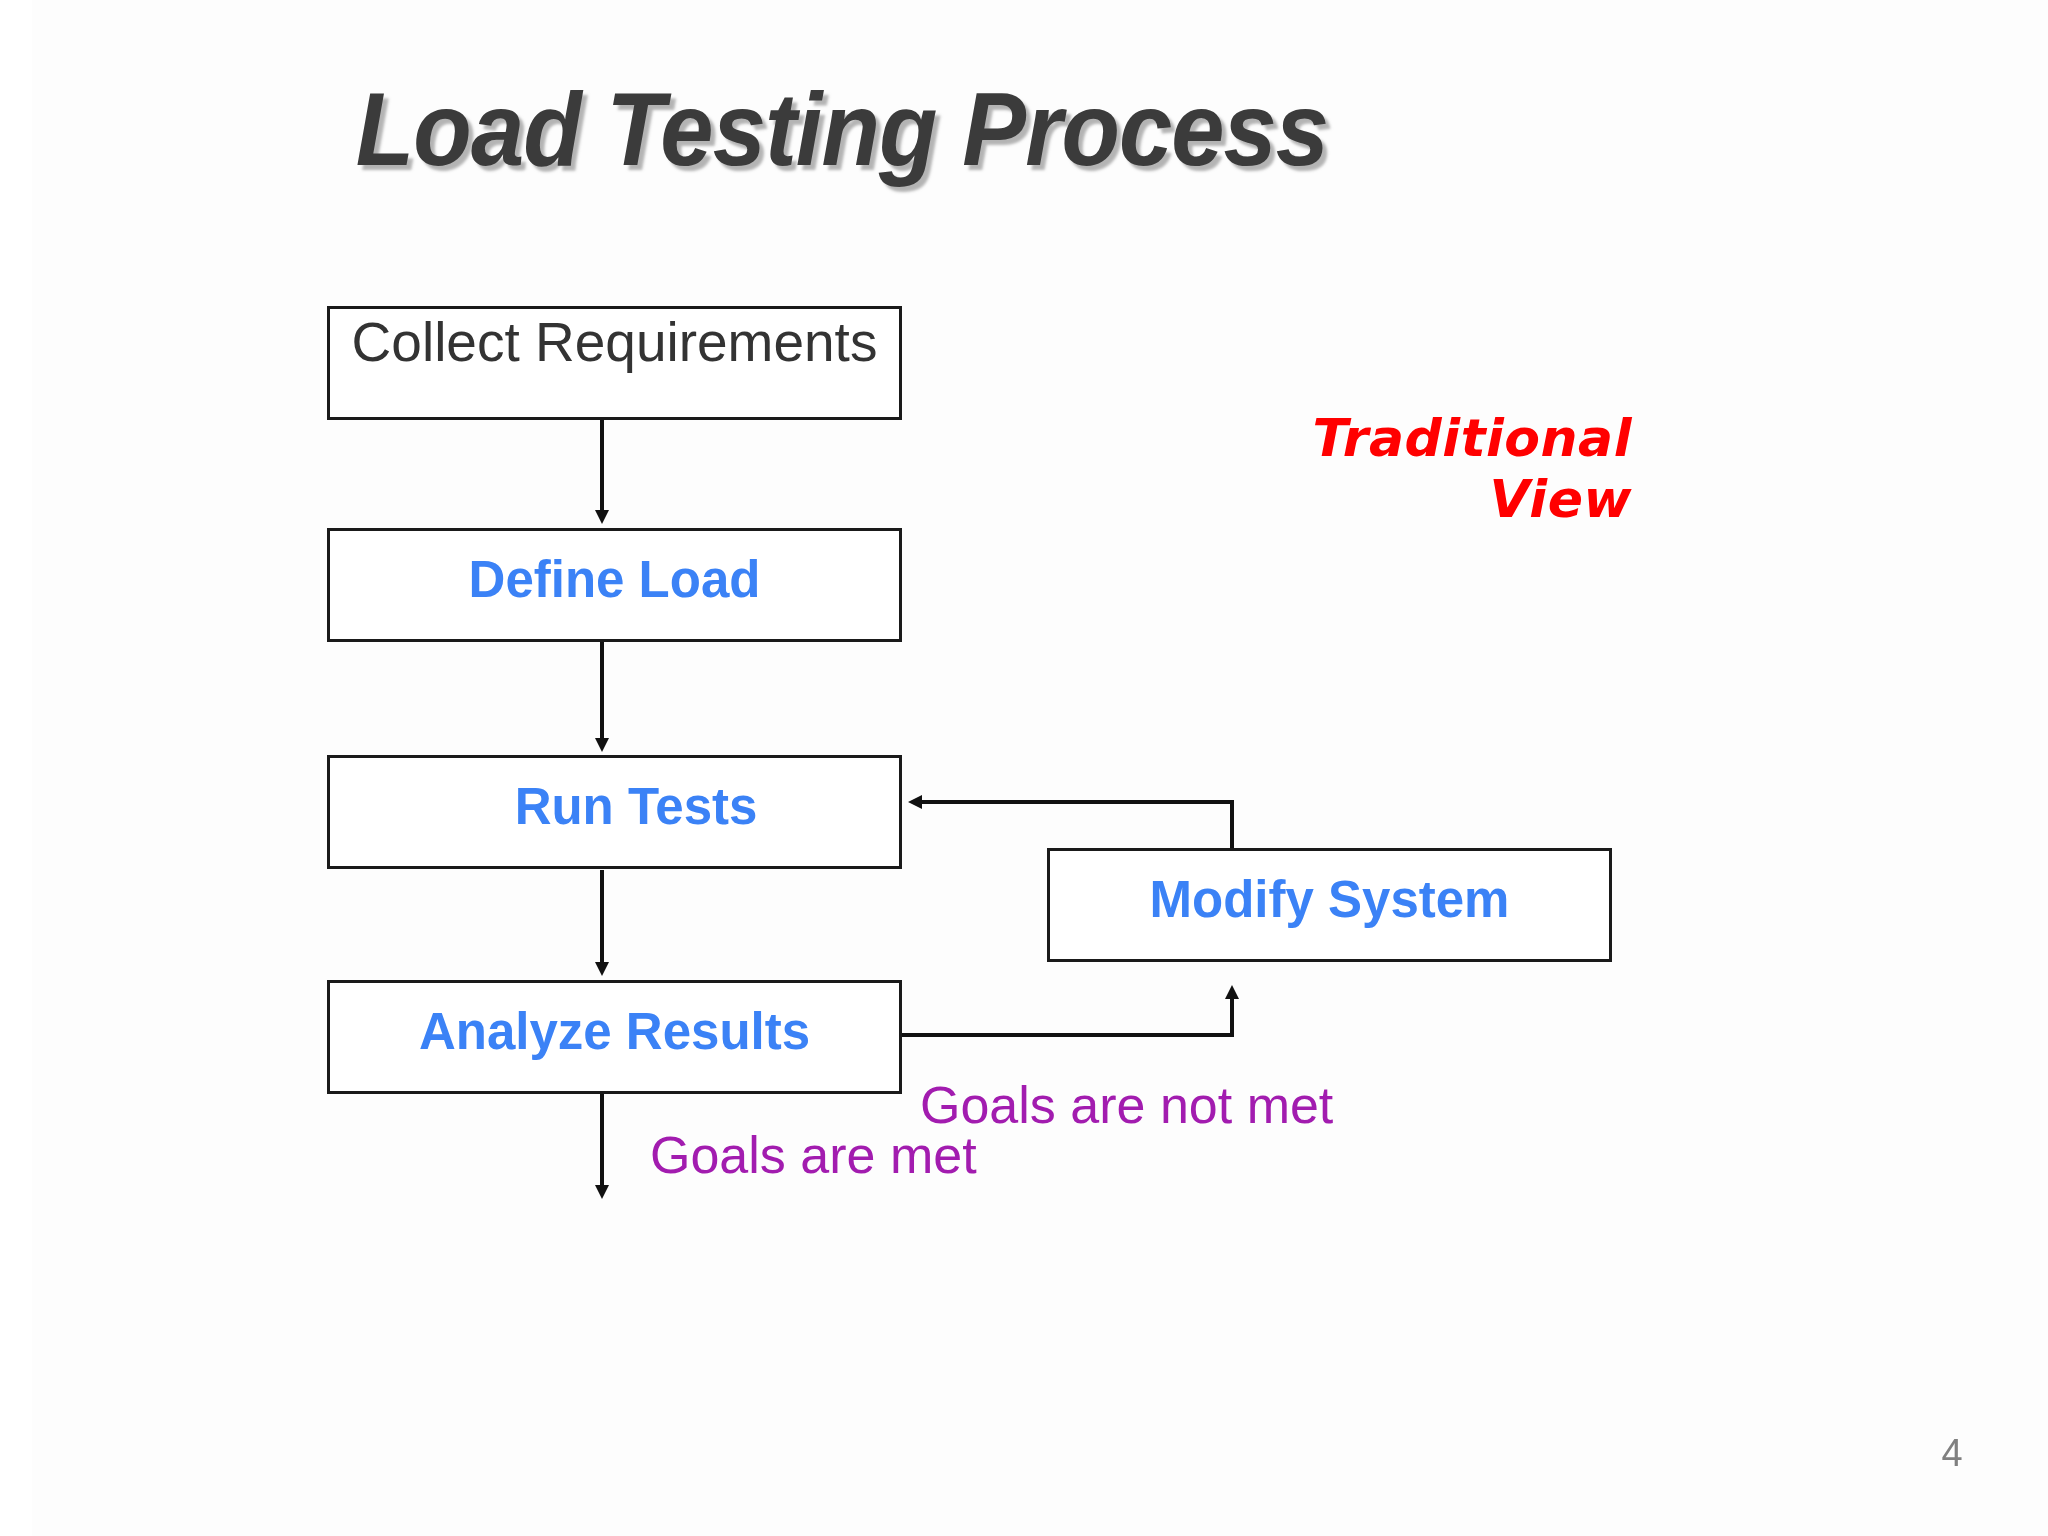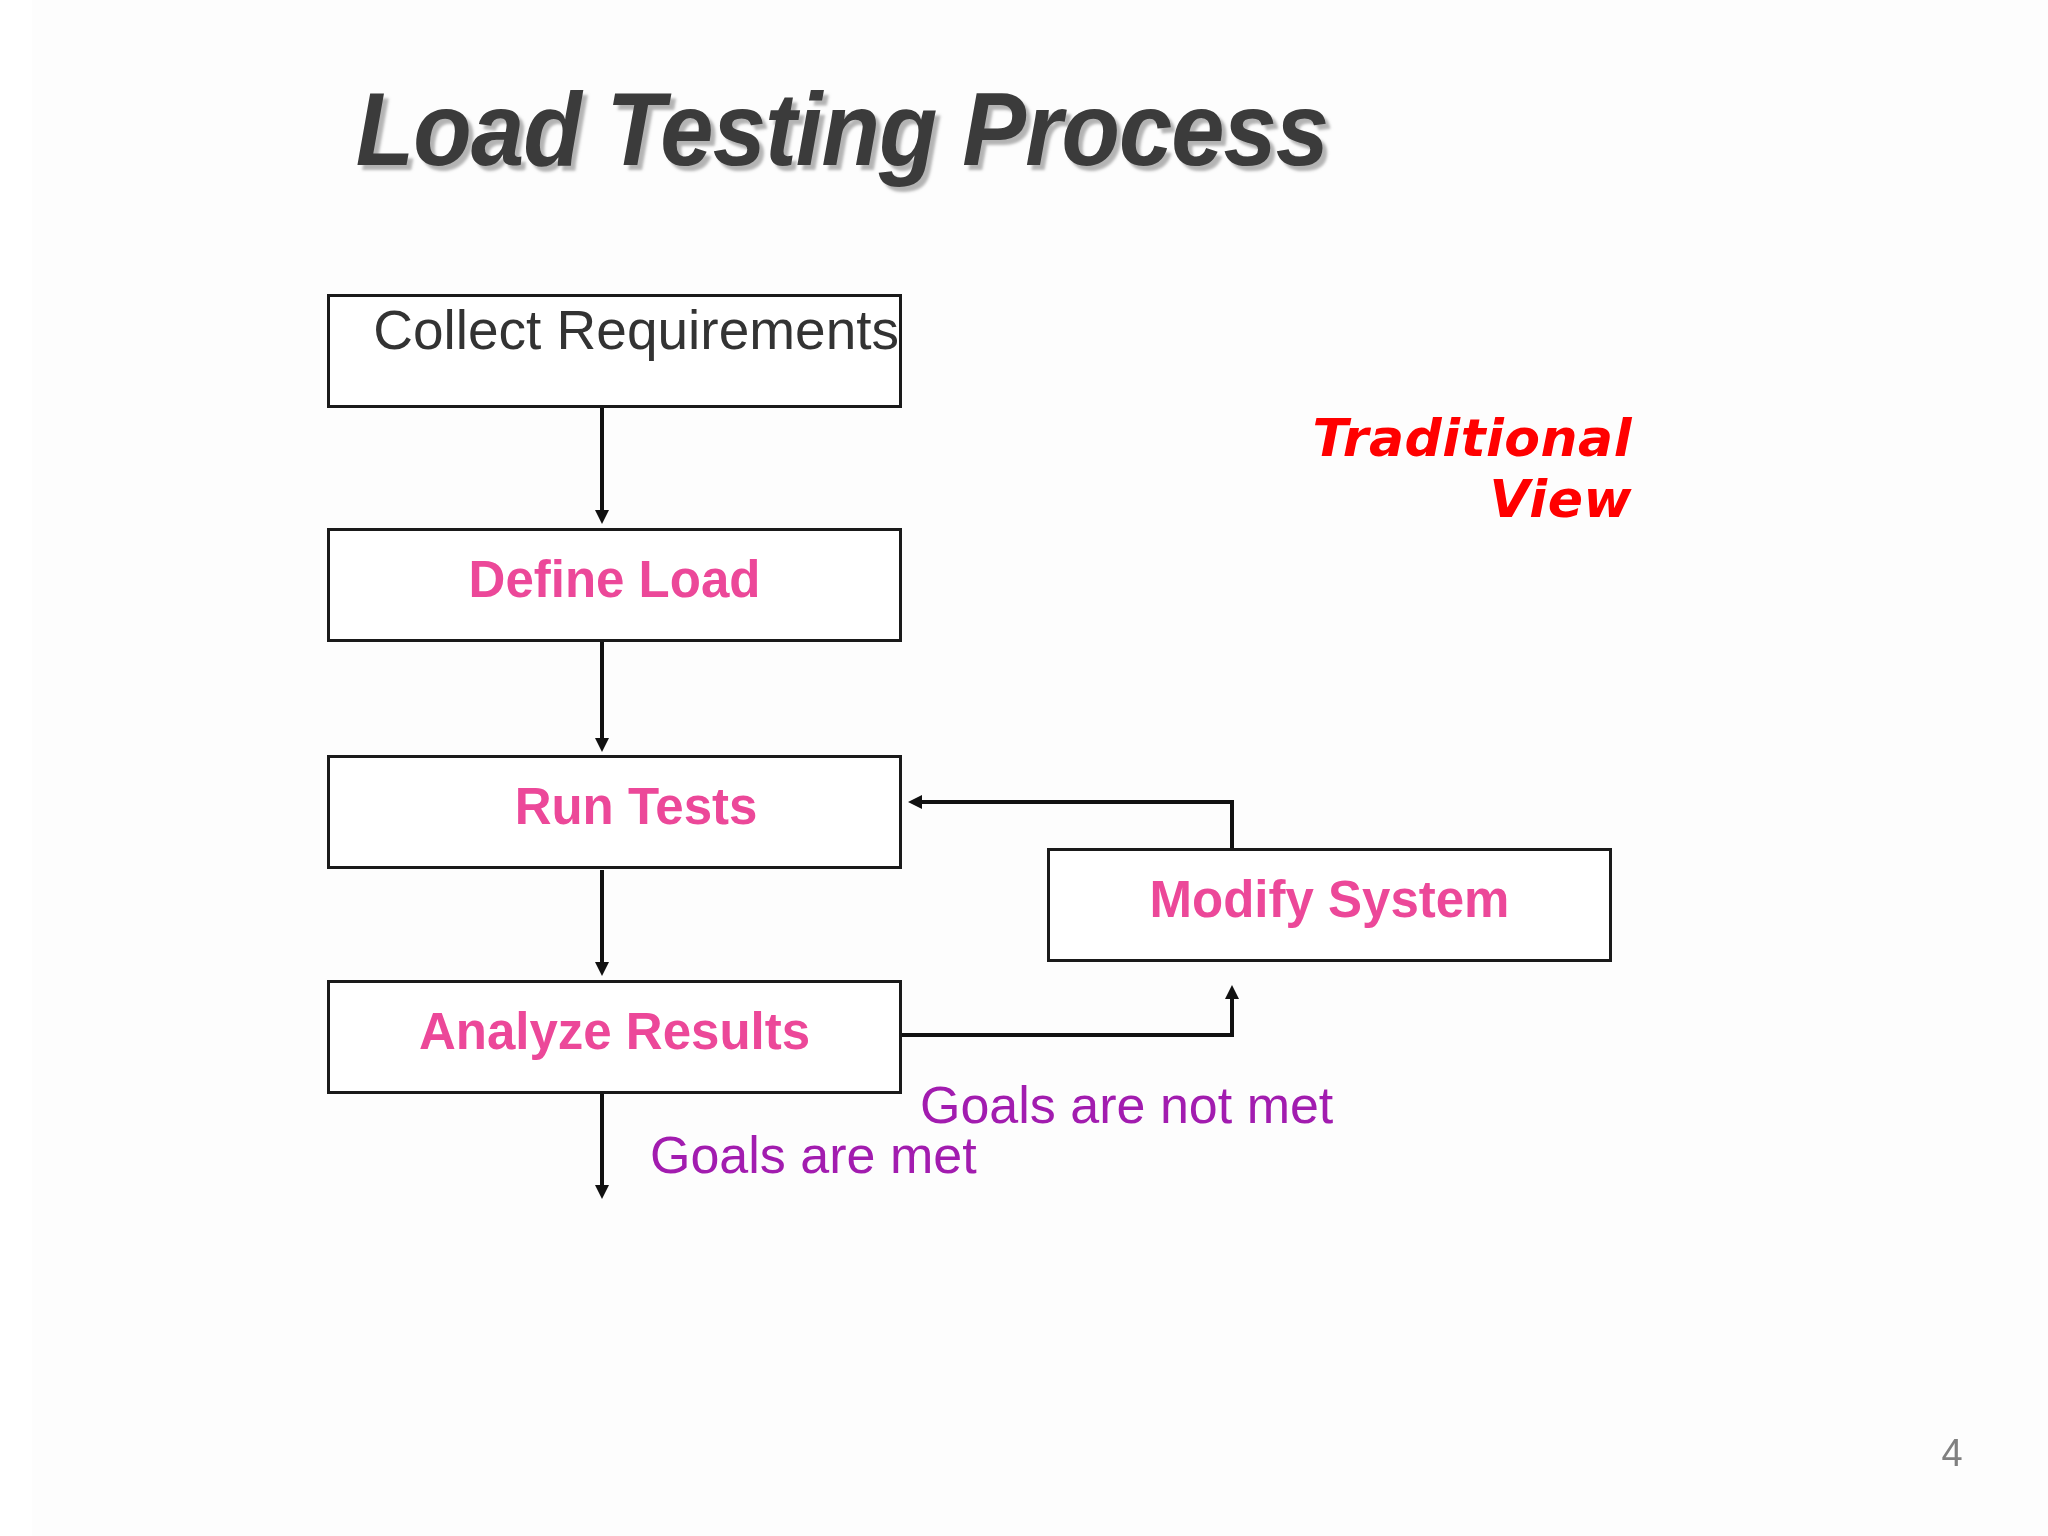--- a/index.html
+++ b/index.html
@@ -49,29 +49,28 @@
   .flow-box {
     position: absolute;
     box-sizing: border-box;
     border: 3px solid #1a1a1a;
     background: #ffffff;
     display: flex;
     justify-content: center;
   }
   .flow-box .box-label {
     font-family: "Liberation Sans", sans-serif;
-    color: #ec4899;
+    color: #3b82f6;
     white-space: nowrap;
   }
 
   
   #box-collect {
-    left: 295px; top: 294px; width: 575px; height: 114px;
+    left: 295px; top: 306px; width: 575px; height: 114px;
     align-items: flex-start;
-    justify-content: flex-end;
   }
   #box-collect .box-label {
     font-size: 55px;
     font-weight: normal;
     line-height: 1.0;
     padding-top: 6px;
     color: #333333;
   }
 
   #box-define  { left: 295px; top: 528px;  width: 575px; height: 114px; align-items: center; }

